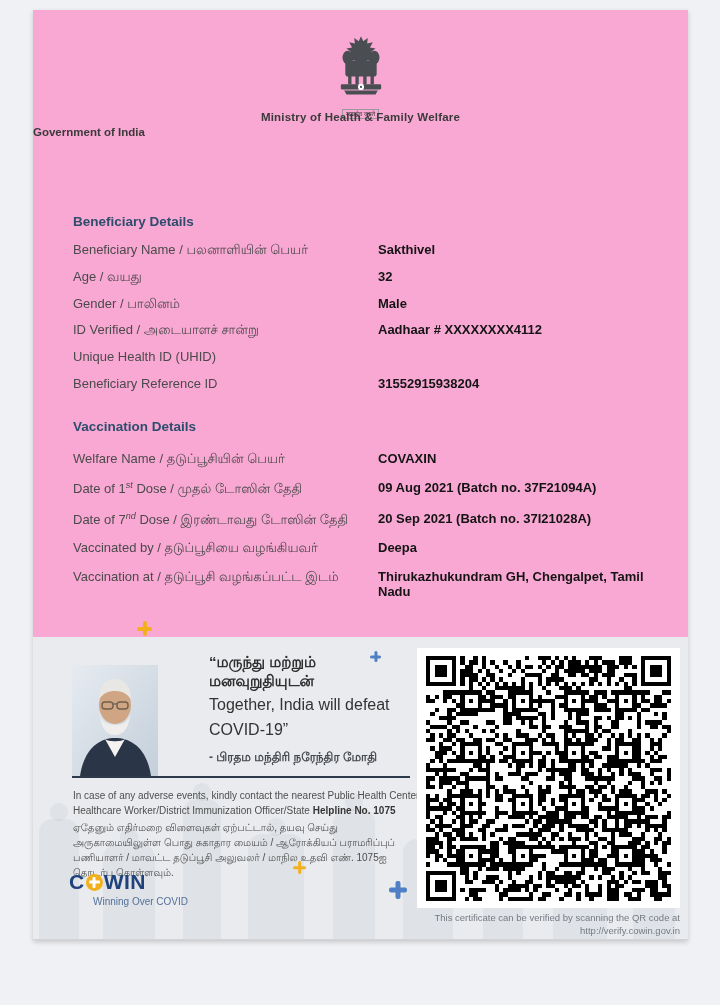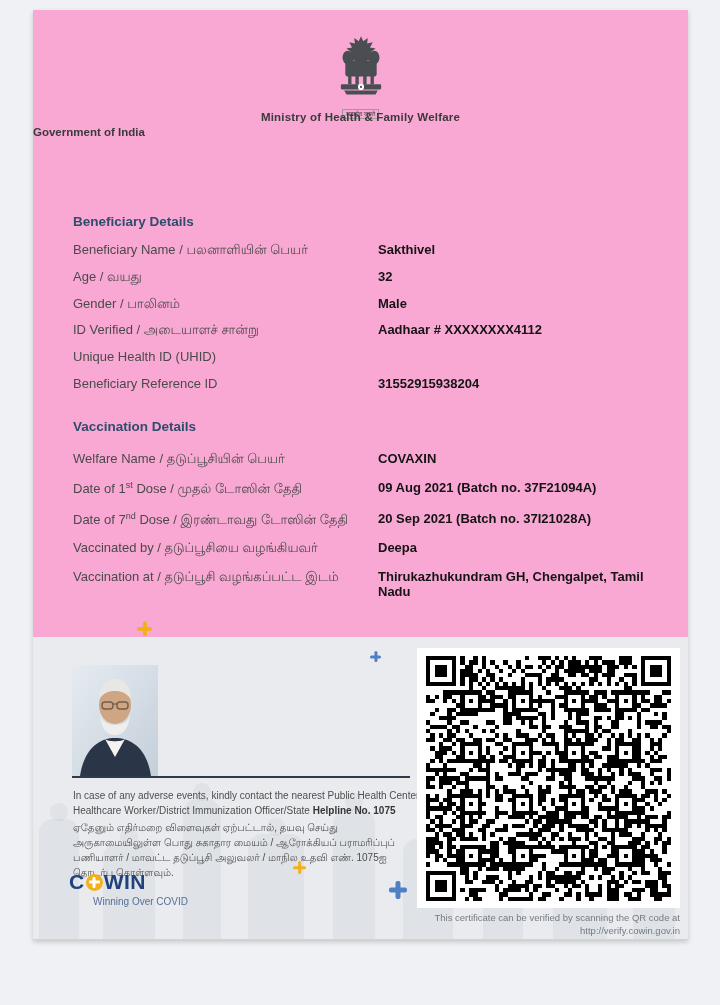--- a/index.html
+++ b/index.html
@@ -25,21 +25,21 @@
     font-size:11.5px; font-weight:bold; color:#3a3a3a; }
   .title { position:absolute; top:148px; width:100%; text-align:center;
     font-size:19px; font-weight:bold; color:#2b5277; letter-spacing:0.2px; }
   
   .section-heading {
     position:absolute; left:40px; font-size:13.5px; font-weight:bold; color:#2e4d6d;
     text-underline-offset:3px;
   }
   .field-row { position:absolute; left:40px; width:600px; font-size:13px; }
   .field-label { position:absolute; left:0; top:0; width:300px; color:#4a4a4a; }
-  .field-label sup { font-size:9px; }
+  .field-label sup { font-size:9px;font-style:italic; }
   .field-value { position:absolute; left:305px; top:0; width:300px; color:#141414; font-weight:bold; }
   
   .band {
     position:absolute; left:0; top:627px; width:655px; height:303px;
     background:#e9ebee; border-bottom:1px solid rgba(0,0,0,0.10); overflow:hidden;
   }
   .wm { position:absolute; bottom:0; background:rgba(138,148,163,0.10); border-radius:14px 14px 0 0; }
   .wm::before { content:""; position:absolute; top:-16px; left:50%; margin-left:-9px;
     width:18px; height:18px; border-radius:50%; background:rgba(138,148,163,0.10); }
   
@@ -184,20 +184,27 @@
         <path d="M33 74 L43 92 L53 74 C50 77 36 77 33 74 Z" fill="#f4f3f0"></path>
         <ellipse cx="43" cy="40" rx="16" ry="19" fill="#cfa583"></ellipse>
         <path d="M27 34 C27 20 35 14 43 14 C51 14 59 20 59 34 C54 28 50 26 43 26 C36 26 32 28 27 34 Z" fill="#e9e7e3"></path>
         <path d="M28 46 C28 62 34 70 43 70 C52 70 58 62 58 46 C58 56 52 60 43 60 C34 60 28 56 28 46 Z" fill="#efeeec"></path>
         <rect x="30" y="37" width="11" height="7" rx="3" fill="none" stroke="#6f5f4c" stroke-width="1.4"></rect>
         <rect x="45" y="37" width="11" height="7" rx="3" fill="none" stroke="#6f5f4c" stroke-width="1.4"></rect>
         <line x1="41" y1="39" x2="45" y2="39" stroke="#6f5f4c" stroke-width="1.2"></line>
       </svg>
     </div>
 
+    <div class="quote">
+      <div class="quote-ta">“மருந்து மற்றும்</div>
+      <div class="quote-ta">மனவுறுதியுடன்</div>
+      <div class="quote-en">Together, India will defeat</div>
+      <div class="quote-en">COVID-19”</div>
+      <div class="quote-attrib">- பிரதம மந்திரி நரேந்திர மோதி</div>
+    </div>
 
     <div class="photo-rule"></div>
 
     <div class="notice-en">
       <span>In case of any adverse events, kindly contact the nearest Public Health Center/ Healthcare Worker/District Immunization Officer/State </span><b>Helpline No. 1075</b>
     </div>
     <div class="notice-ta">ஏதேனும் எதிர்மறை விளைவுகள் ஏற்பட்டால், தயவு செய்து அருகாமையிலுள்ள பொது சுகாதார மையம் / ஆரோக்கியப் பராமரிப்புப் பணியாளர் / மாவட்ட தடுப்பூசி அலுவலர் / மாநில உதவி எண். 1075ஐ தொடர்பு கொள்ளவும்.</div>
 
     <div class="cowin">
       <div class="cowin-row">

